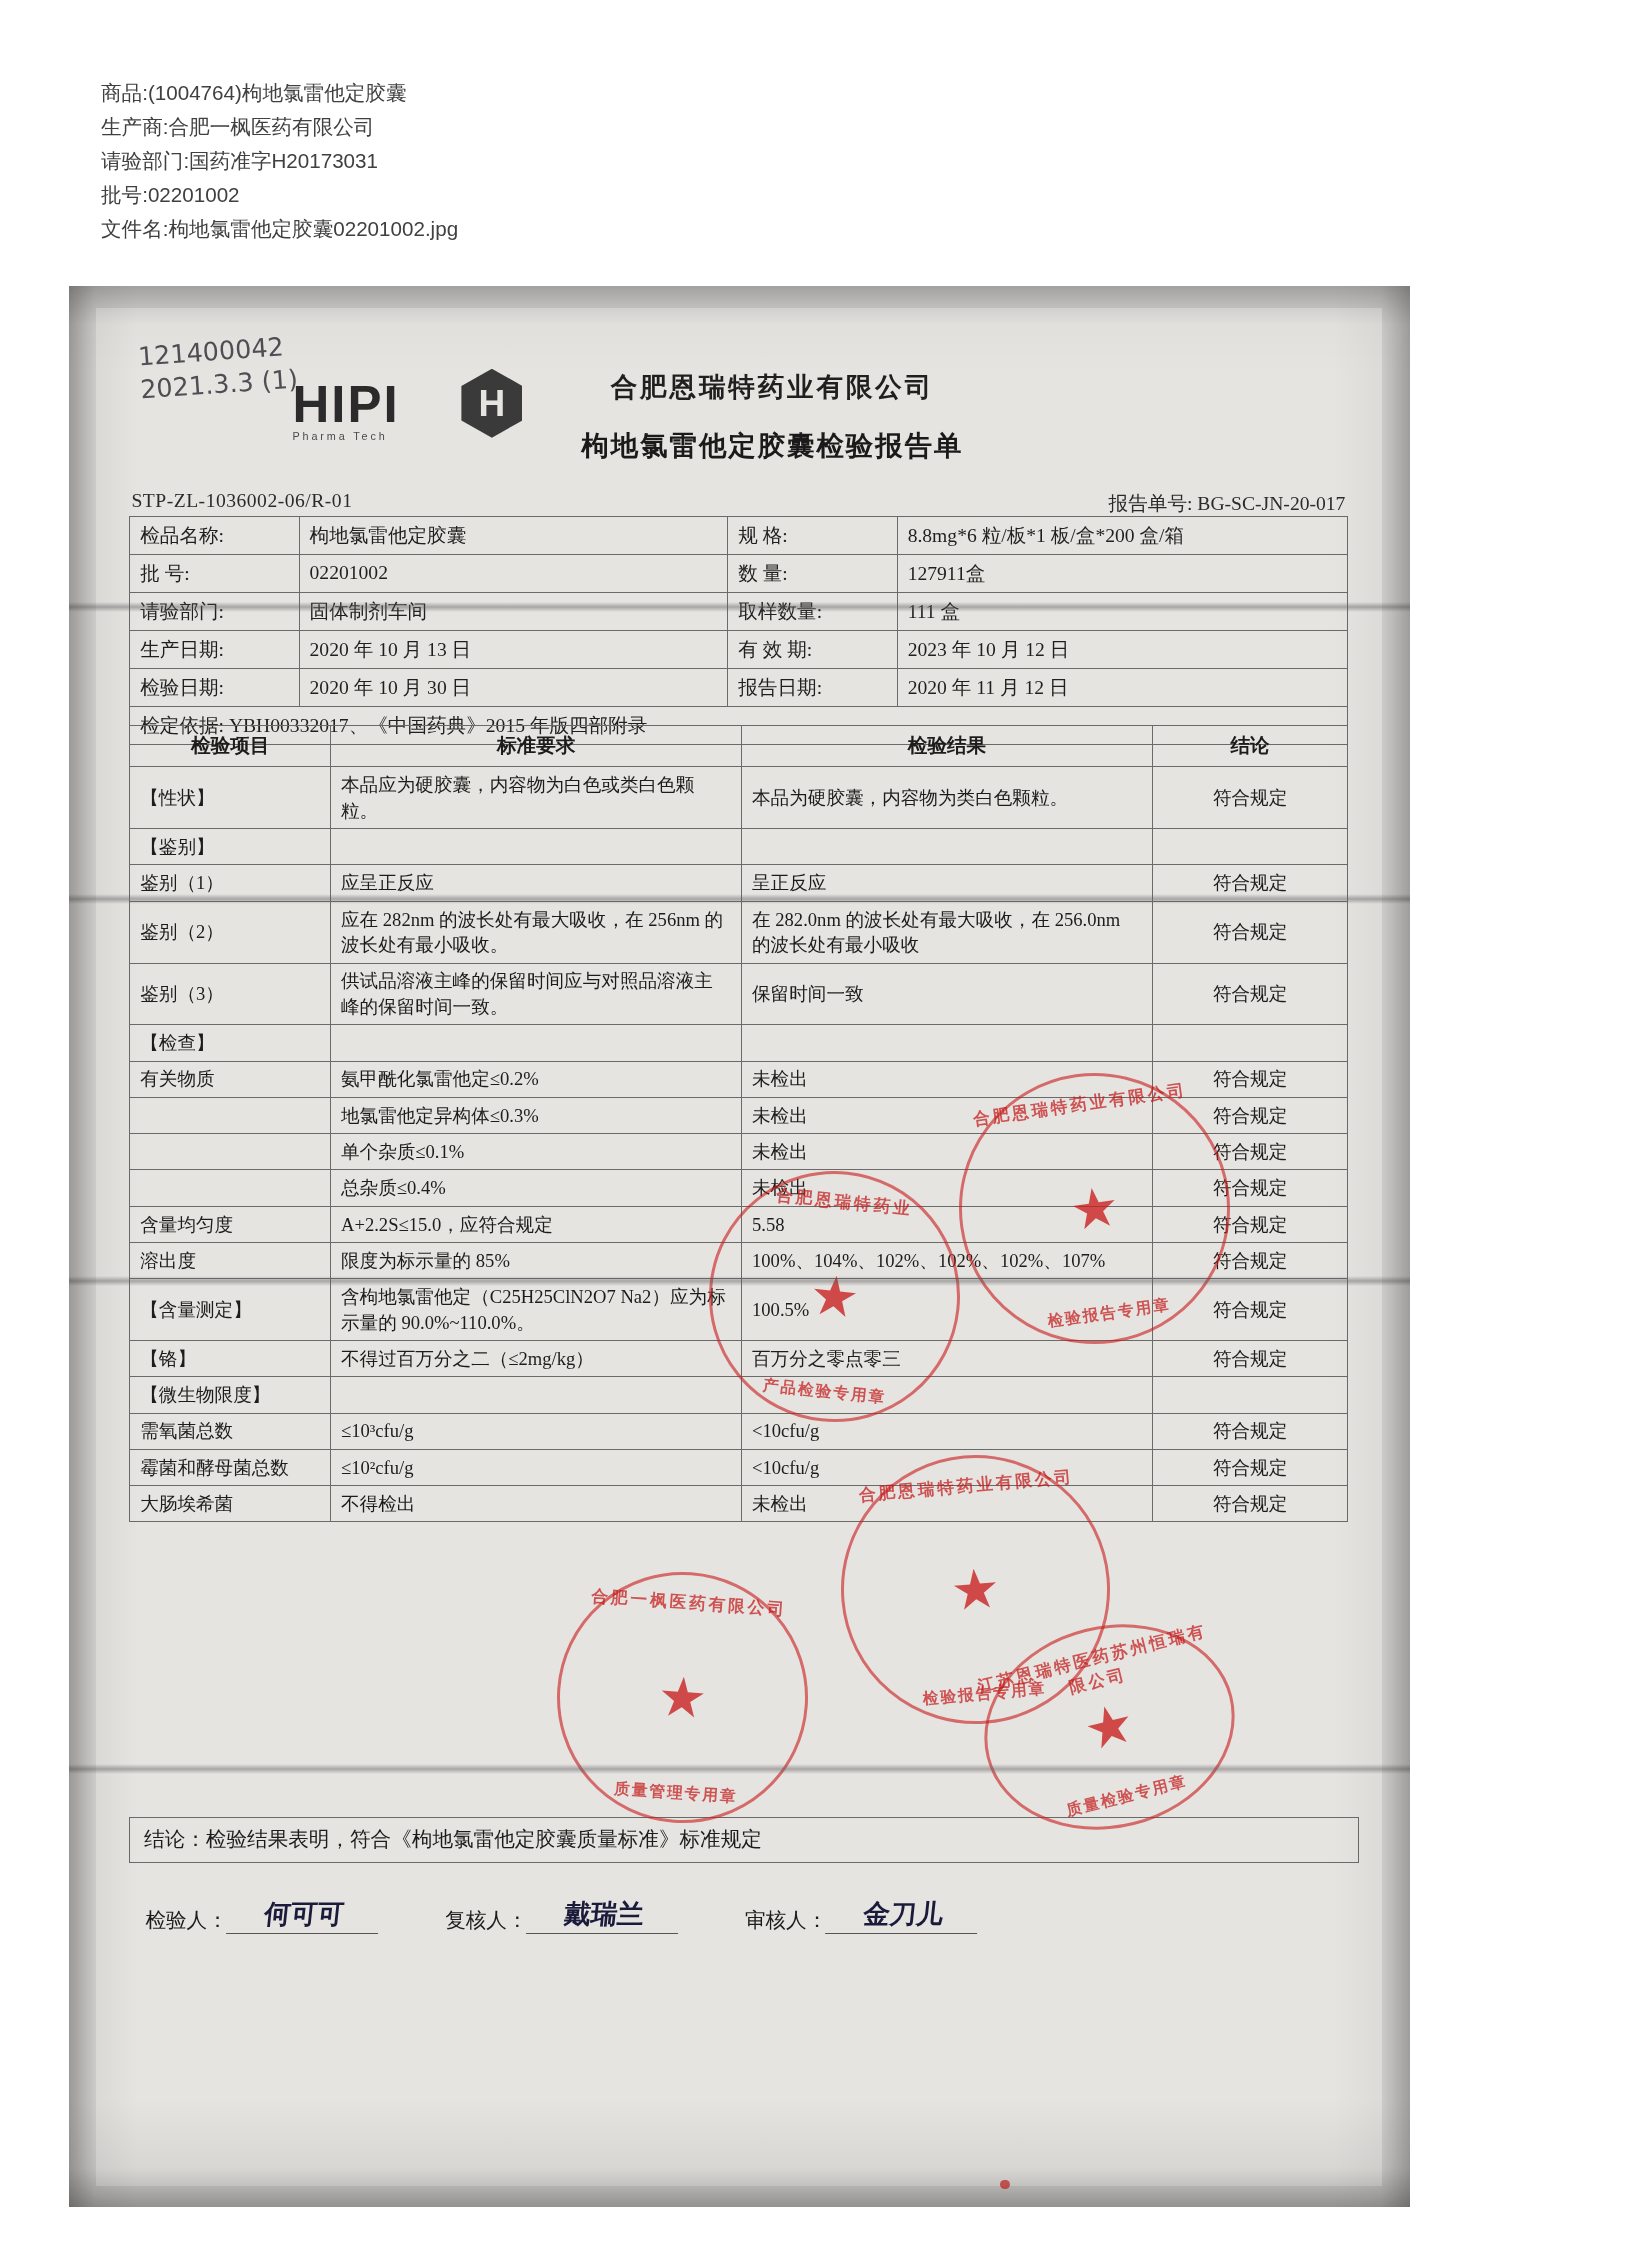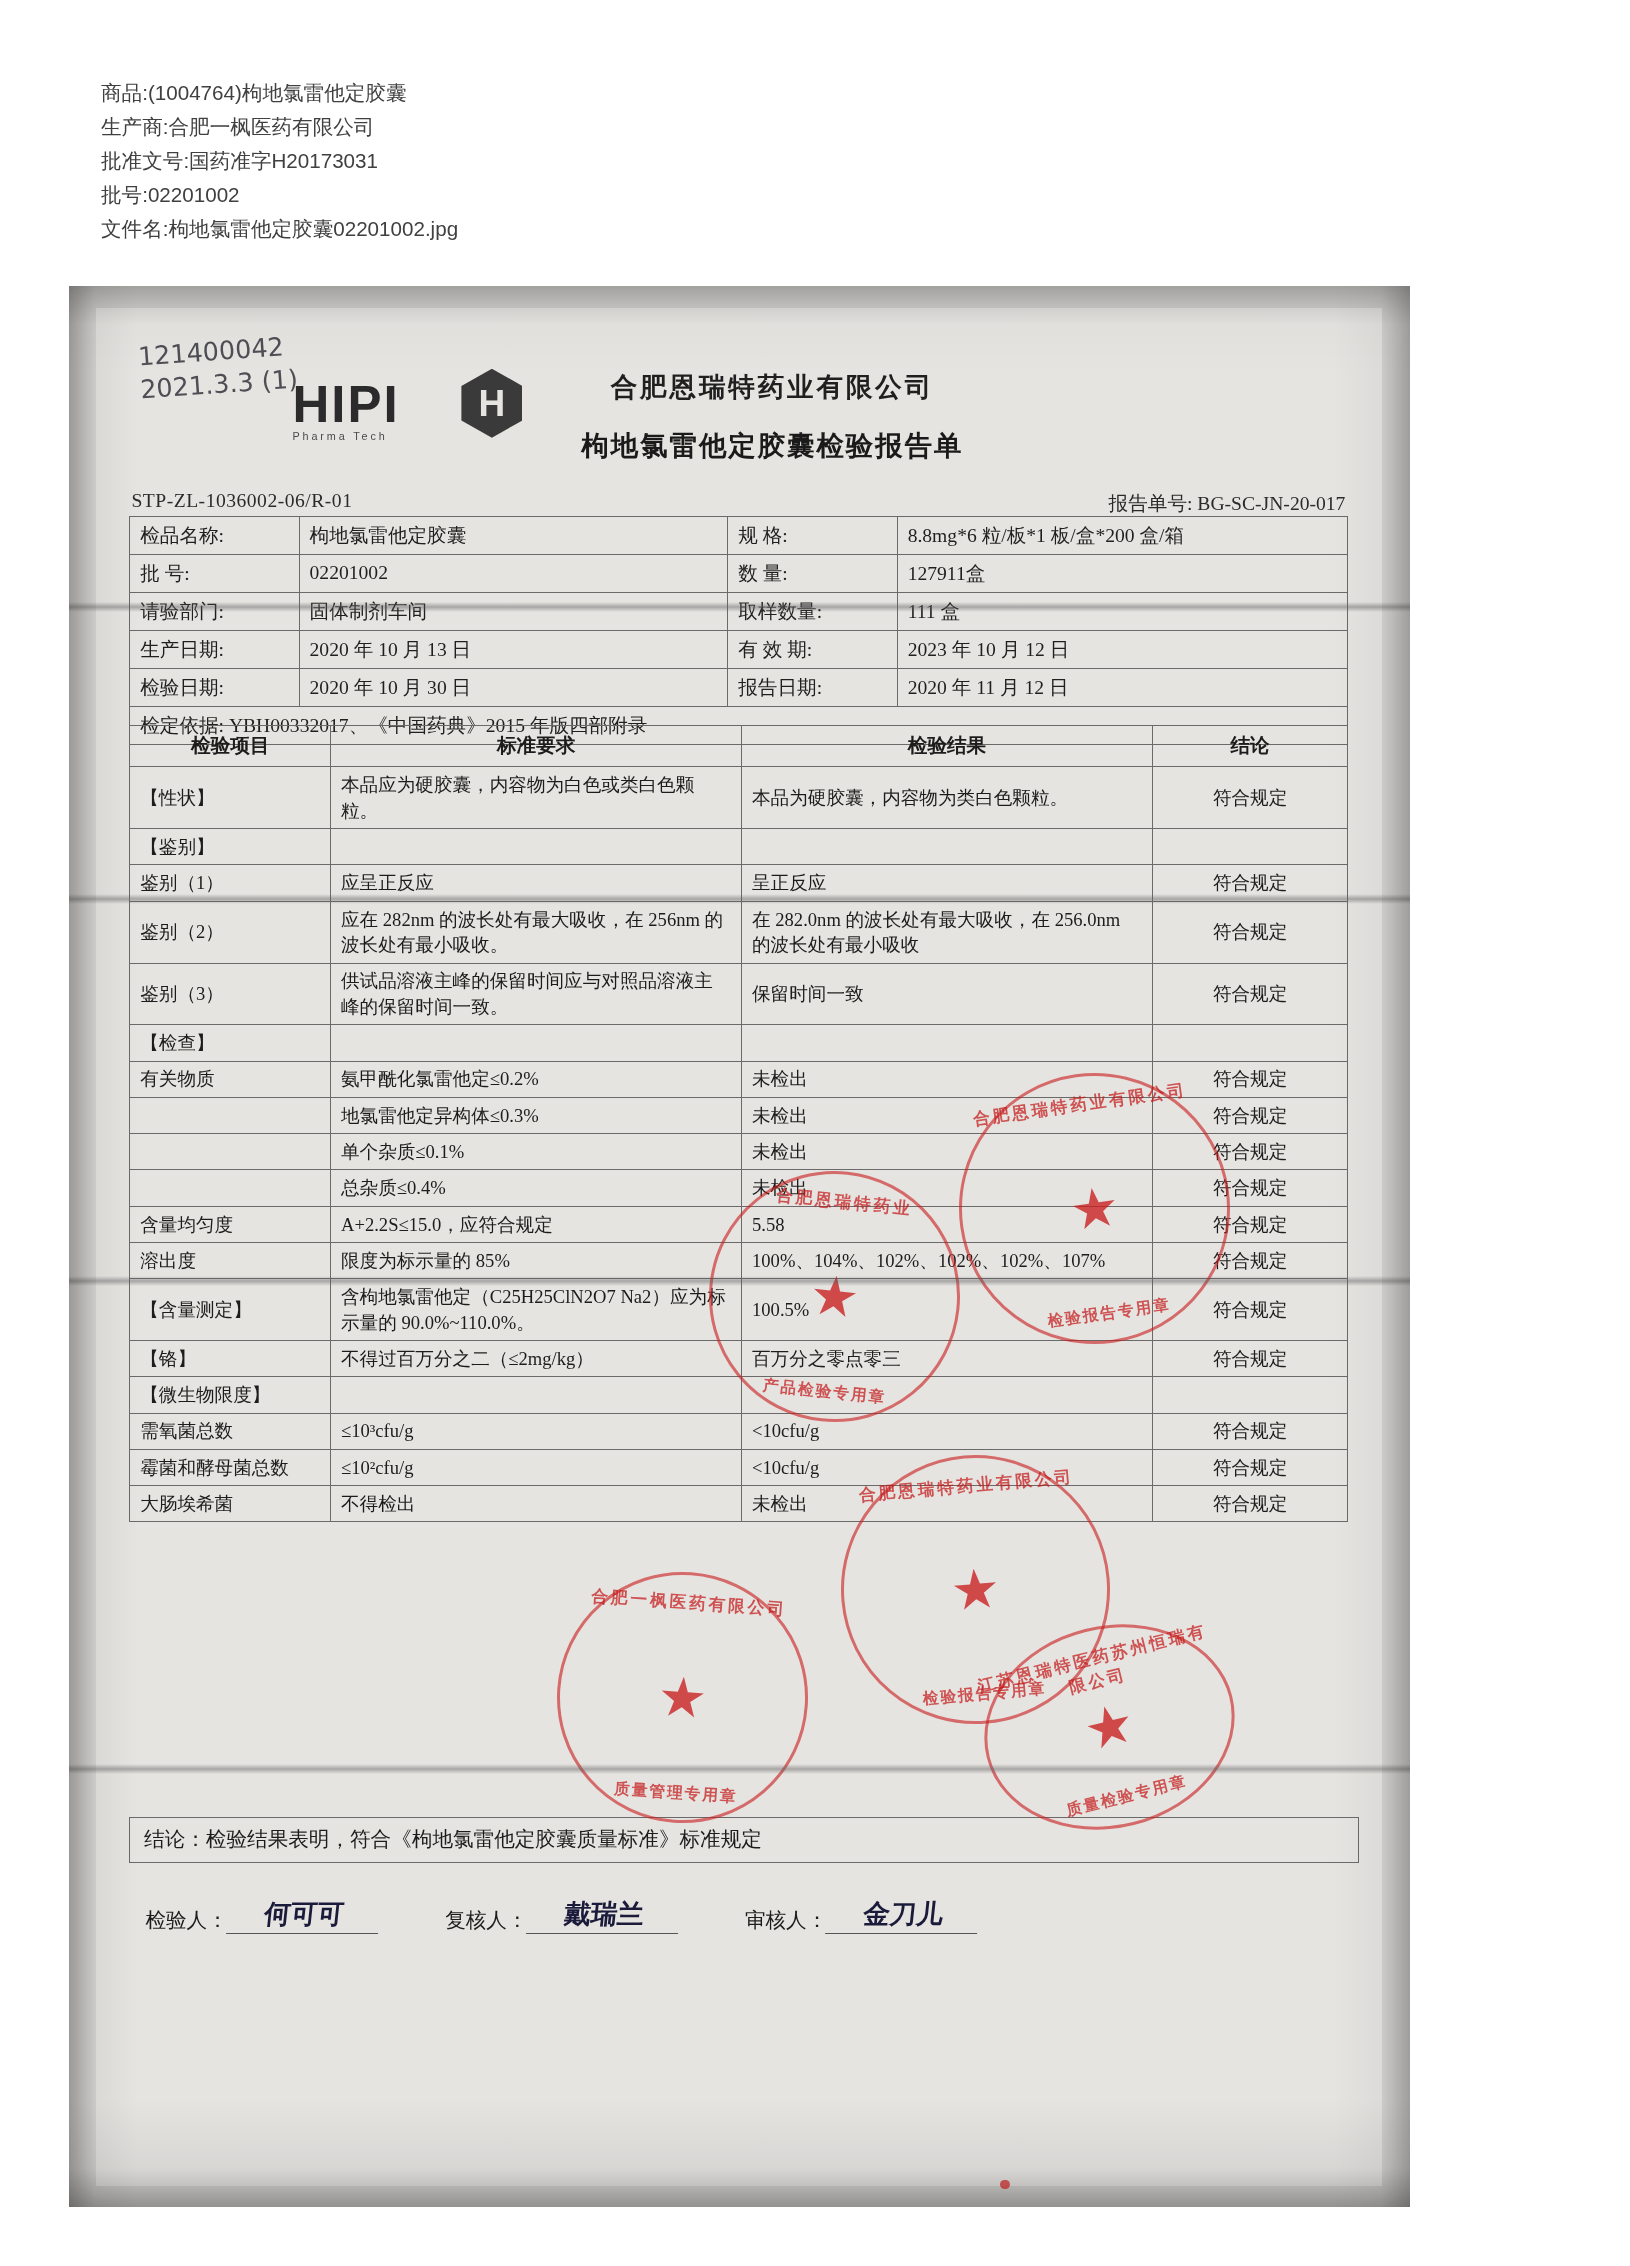--- a/index.html
+++ b/index.html
@@ -292,21 +292,21 @@
     border-radius: 50%;
     z-index: 7;
   }
 </style>
 </head>
 <body>
 
 <div class="meta">
   <div>商品:(1004764)枸地氯雷他定胶囊</div>
   <div>生产商:合肥一枫医药有限公司</div>
-  <div>批准文号:国药准字H20173031</div>
+  <div>请验部门:国药准字H20173031</div>
   <div>批号:02201002</div>
   <div>文件名:枸地氯雷他定胶囊02201002.jpg</div>
 </div>
 
 <div class="scan">
 
   <div class="crease" style="top:316px;"></div>
   <div class="crease" style="top:608px;"></div>
   <div class="crease" style="top:990px;"></div>
   <div class="crease" style="top:1478px;"></div>

